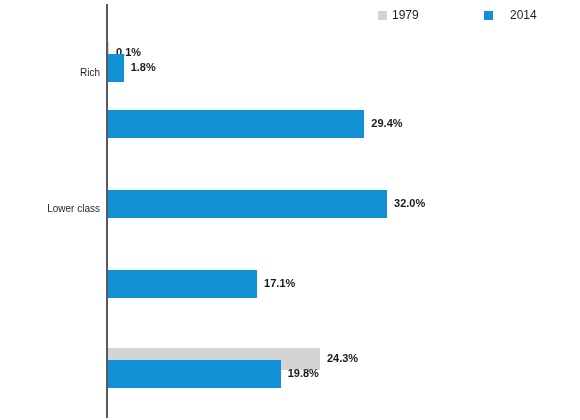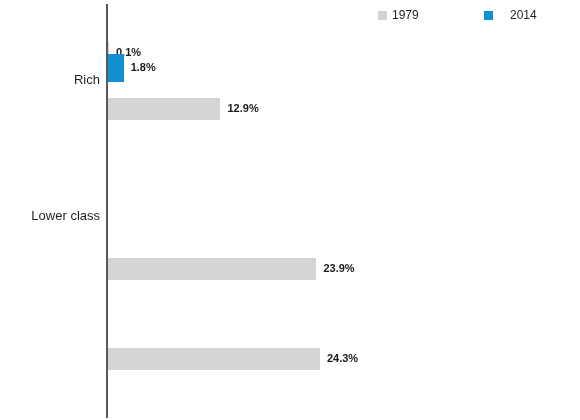--- a/index.html
+++ b/index.html
@@ -72,22 +72,22 @@
     position: absolute;
     left: 0;
     width: 580px;
     height: 56px;
   }
   .group-label {
     position: absolute;
     left: 0;
     width: 100px;
     text-align: right;
-    top: 31px;
-    font-size: 13px;
+    top: 24px;
+    font-size: 10px;
     line-height: 13px;
     color: #231f20;
     white-space: nowrap;
   }
   .bar-row {
     position: absolute;
     left: 108px;
     height: 22px;
     display: flex;
     align-items: center;
@@ -132,36 +132,44 @@
           <div class="bar-row series-1979">
             <div class="bar" style="background: rgb(212, 212, 212); width: 1px;"></div>
             <span class="bar-value">0.1%</span>
           </div>
           <div class="bar-row series-2014">
             <div class="bar" style="background: rgb(17, 145, 212); width: 15.696px;"></div>
             <span class="bar-value">1.8%</span>
           </div>
         </div>
         <div class="group" style="top: 98px;">
-          <div class="bar-row series-1979">
-            <div class="bar" style="background: rgb(212, 212, 212); width: 112.488px;"></div>
-            <span class="bar-value">12.9%</span>
+          <div class="bar-row series-2014">
+            <div class="bar" style="background: rgb(17, 145, 212); width: 256.368px;"></div>
+            <span class="bar-value">29.4%</span>
           </div>
         </div>
         <div class="group" style="top: 178px;">
           <div class="group-label">Lower class</div>
+          <div class="bar-row series-2014">
+            <div class="bar" style="background: rgb(17, 145, 212); width: 279.04px;"></div>
+            <span class="bar-value">32.0%</span>
+          </div>
         </div>
         <div class="group" style="top: 258px;">
-          <div class="bar-row series-1979">
-            <div class="bar" style="background: rgb(212, 212, 212); width: 208.408px;"></div>
-            <span class="bar-value">23.9%</span>
+          <div class="bar-row series-2014">
+            <div class="bar" style="background: rgb(17, 145, 212); width: 149.112px;"></div>
+            <span class="bar-value">17.1%</span>
           </div>
         </div>
         <div class="group" style="top: 348px;">
           <div class="bar-row series-1979">
             <div class="bar" style="background: rgb(212, 212, 212); width: 211.896px;"></div>
             <span class="bar-value">24.3%</span>
+          </div>
+          <div class="bar-row series-2014">
+            <div class="bar" style="background: rgb(17, 145, 212); width: 172.656px;"></div>
+            <span class="bar-value">19.8%</span>
           </div>
         </div>
       </div>
   </div>
 
 </div>
 
 </body></html>

